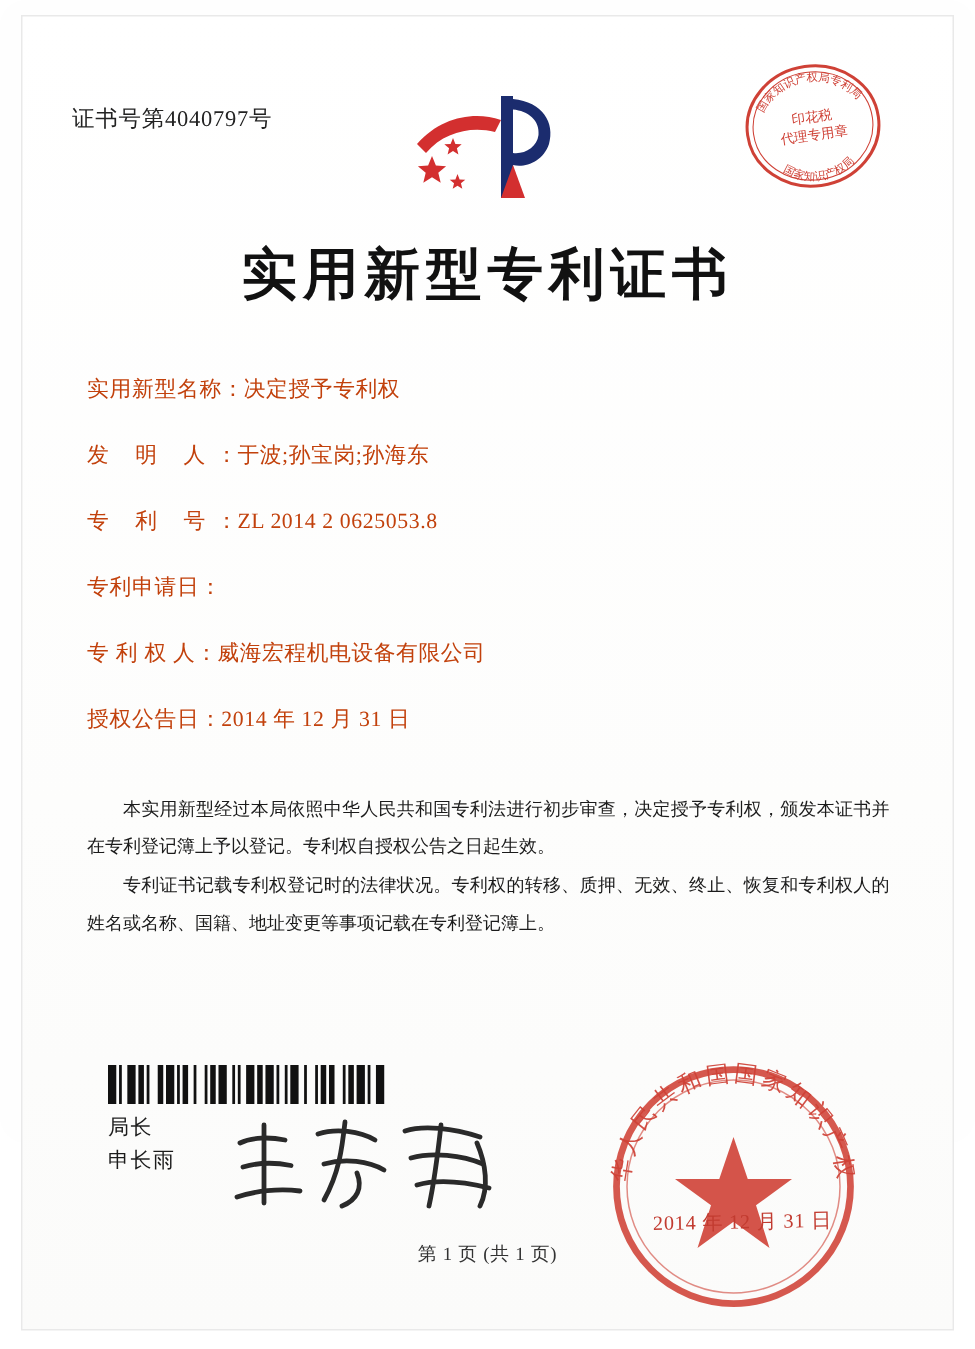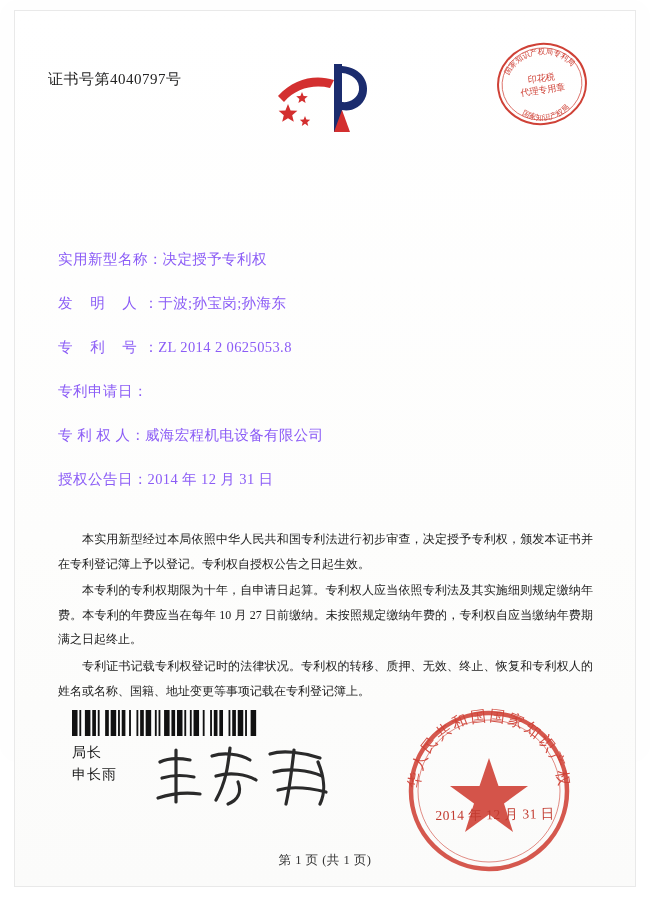--- a/index.html
+++ b/index.html
@@ -84,21 +84,21 @@
     position: absolute;
     left: 58px;
     top: 250px;
     width: 540px;
   }
   .field-row {
     display: flex;
     align-items: baseline;
     margin-bottom: 25px;
     font-size: 14.5px;
-    color: #8b5cf6;
+    color: #c2410c;
   }
   .field-label {
     white-space: nowrap;
     letter-spacing: 0.5px;
   }
   .field-label.spaced {
     letter-spacing: 7px;
   }
   .field-sep { white-space: pre; }
   .field-value {
@@ -166,21 +166,21 @@
     font-size: 13.5px;
     color: #c23b30;
     letter-spacing: 0.5px;
     transform: rotate(-1deg);
   }
 
   
   .footer {
     position: absolute;
     left: 0;
-    top: 852px;
+    top: 828px;
     width: 650px;
     text-align: center;
     font-size: 12.5px;
     color: #333;
     letter-spacing: 0.5px;
   }
 
   .seal-text { fill: #cf4136; }
 </style>
 </head>
@@ -217,20 +217,21 @@
         <text x="48" y="45" text-anchor="middle" font-size="9" class="seal-text" font-family="DejaVu Serif, serif">印花税</text>
         <text x="48" y="57" text-anchor="middle" font-size="9" class="seal-text" font-family="DejaVu Serif, serif">代理专用章</text>
         <text class="seal-text" font-size="7.5" font-family="DejaVu Serif, serif">
           <textPath href="#arcBot" startOffset="50%" text-anchor="middle">国家知识产权局</textPath>
         </text>
         <path id="arcBot" d="M14 54 A34 30 0 0 0 82 54" fill="none"></path>
       </g>
     </svg>
   </div>
 
+  <div class="title">实用新型专利证书</div>
 
   <div class="fields">
     <div class="field-row">
       <span class="field-label spaced-no">实用新型名称</span>
       <span class="field-sep">：</span>
       <span class="field-value">决定授予专利权</span>
     </div>
     <div class="field-row">
       <span class="field-label spaced">发 明 人</span>
       <span class="field-sep">：</span>
@@ -252,21 +253,20 @@
     </div>
     <div class="field-row">
       <span class="field-label">授权公告日</span>
       <span class="field-sep">：</span>
       <span class="field-value">2014 年 12 月 31 日</span>
     </div>
   </div>
 
   <div class="paragraphs">
     <p>本实用新型经过本局依照中华人民共和国专利法进行初步审查，决定授予专利权，颁发本证书并在专利登记簿上予以登记。专利权自授权公告之日起生效。</p>
-    <p>本专利的专利权期限为十年，自申请日起算。专利权人应当依照专利法及其实施细则规定缴纳年费。本专利的年费应当在每年 10 月 27 日前缴纳。未按照规定缴纳年费的，专利权自应当缴纳年费期满之日起终止。</p>
     <p>专利证书记载专利权登记时的法律状况。专利权的转移、质押、无效、终止、恢复和专利权人的姓名或名称、国籍、地址变更等事项记载在专利登记簿上。</p>
   </div>
 
   <div class="barcode">
     <svg id="barcode-svg" viewBox="0 0 186 26" width="186" height="26" preserveAspectRatio="none">
         <rect x="0.00" y="0" width="5.52" height="26" fill="#111"></rect>
         <rect x="7.37" y="0" width="1.84" height="26" fill="#111"></rect>
         <rect x="12.89" y="0" width="5.52" height="26" fill="#111"></rect>
         <rect x="20.26" y="0" width="3.68" height="26" fill="#111"></rect>
         <rect x="25.78" y="0" width="1.84" height="26" fill="#111"></rect>

